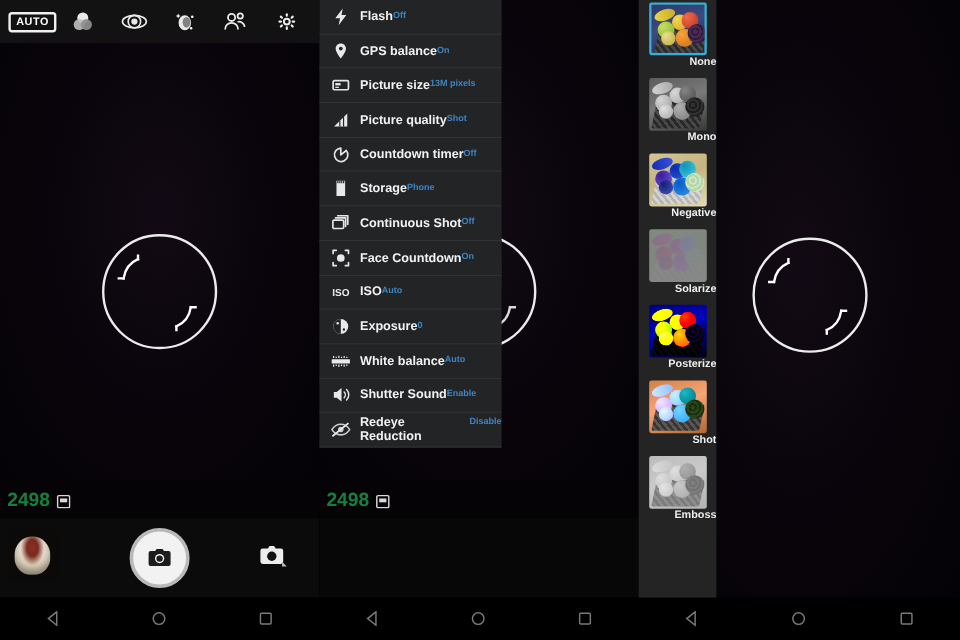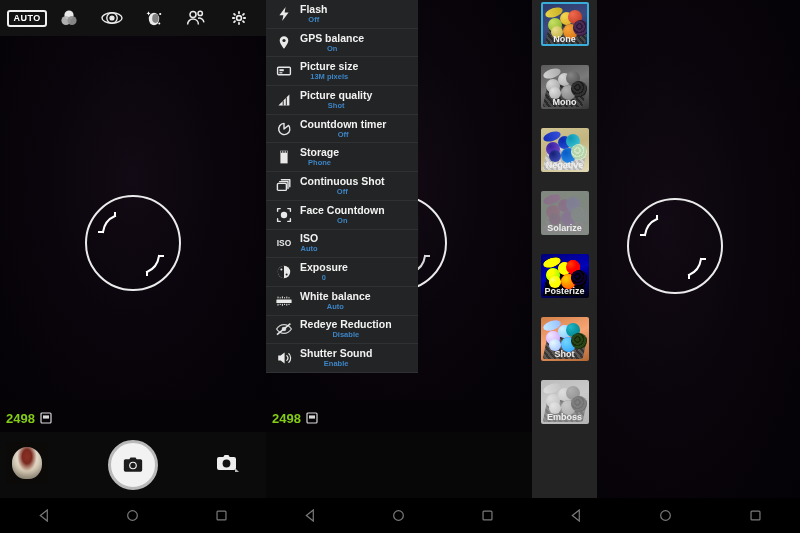--- a/index.html
+++ b/index.html
@@ -48,21 +48,21 @@
     border:2px solid rgba(255,255,255,0.92);
   }
   .focus-ring .br { position:absolute; width:28px; height:28px; }
   .focus-ring .br svg { width:100%; height:100%; }
 
   
   .count-row {
     position:absolute; left:0; right:0; top:408px; height:20px;
     display:flex; align-items:center; padding-left:6px; gap:5px;
   }
-  .count-row .count-txt { color:#84cc16; font-size:13px; font-weight:bold; }
+  .count-row .count-txt { color:#15803d; font-size:16px; font-weight:bold; }
   .count-row .sd-icon { width:12px; height:12px; }
 
   .shutter-bar {
     position:absolute; left:0; right:0; top:432px; height:66px;
     background:#0b0b0b;
   }
   .thumb {
     position:absolute; left:6px; top:10px; width:42px; height:42px;
     border-radius:3px; overflow:hidden;
     background:#0c0a09;
@@ -101,38 +101,38 @@
   }
   .menu-item {
     display:flex; align-items:center; height:28.7px;
     border-bottom:1px solid #303132;
     padding-left:5px;
   }
   .menu-item .mi-icon {
     width:26px; flex:0 0 26px; display:flex; align-items:center; justify-content:center;
     color:#e6e6e6;
   }
-  .menu-item .mi-text { display:flex; flex-direction:column; justify-content:center; padding-left:3px;}
+  .menu-item .mi-text { display:flex; flex-direction:row; justify-content:center; padding-left:3px;}
   .menu-item .mi-label { color:#f2f2f2; font-size:10.5px; font-weight:bold; line-height:12px; }
   .menu-item .mi-value { color:#3d85c6; font-size:7.5px; font-weight:bold; line-height:10px;text-align:center; }
 
   
   .filter-strip {
     position:absolute; left:0px; top:0; width:65px; bottom:0;
     background:#242424;
     z-index:5; overflow:hidden;
   }
   .filter-item { position:relative; width:65px; height:63px; }
   .filter-thumb {
     position:absolute; left:9px; top:2px; width:48px; height:44px;
     border-radius:2px; overflow:hidden;
   }
   .filter-item.selected .filter-thumb { border:2px solid #3aaed8; }
   .filter-label {
-    position:absolute; left:0; right:0; top:34px; text-align:center;
+    position:absolute; left:0; right:0; top:46px; text-align:right;
     color:#efefef; font-size:9px; font-weight:bold;
   }
   
   .fruit { position:absolute; inset:0; }
   .fruit .b1,.fruit .b2,.fruit .b3,.fruit .b4,.fruit .b5 { position:absolute; border-radius:50%; }
   .fruit .crate {
     position:absolute; left:4px; top:20px; width:40px; height:22px;
     background:repeating-linear-gradient(45deg,#2a2a2a 0 2px,#4a4a4a 2px 4px);
     transform:skewX(-12deg); border-radius:2px; opacity:.95;
   }
@@ -421,41 +421,41 @@
               <path d="M3 4.4V2.6M5.2 4.4V3.2M7.4 4.4V2.4M9.6 4.4V3.2M11.8 4.4V2.6M14 4.4V3.2M3 9.8v1.8M5.2 9.8v1.2M7.4 9.8v2M9.6 9.8v1.2M11.8 9.8v1.8M14 9.8v1.2" stroke="#e9e9e9" stroke-width="1"></path>
             </svg>
           </span>
           <span class="mi-text">
             <span class="mi-label">White balance</span>
             <span class="mi-value">Auto</span>
           </span>
         </div>
         <div class="menu-item">
           <span class="mi-icon">
+            <svg width="16" height="16" viewBox="0 0 16 16">
+              <path d="M8.6 2.4 L4.6 5.6 H2.2 v4.8 h2.4 l4 3.2 z" fill="#e9e9e9"></path>
+              <path d="M10.8 5.6a3.4 3.4 0 0 1 0 4.8M12.8 3.6a6.2 6.2 0 0 1 0 8.8" fill="none" stroke="#e9e9e9" stroke-width="1.2" stroke-linecap="round"></path>
+            </svg>
+          </span>
+          <span class="mi-text">
+            <span class="mi-label">Shutter Sound</span>
+            <span class="mi-value">Enable</span>
+          </span>
+        </div>
+        <div class="menu-item">
+          <span class="mi-icon">
             <svg width="18" height="14" viewBox="0 0 18 14">
               <path d="M1.6 7S4.4 2.6 9 2.6 16.4 7 16.4 7 13.6 11.4 9 11.4 1.6 7 1.6 7z" fill="none" stroke="#cfcfcf" stroke-width="1.3"></path>
               <circle cx="9" cy="7" r="2.3" fill="#cfcfcf"></circle>
               <path d="M2 12.6 L15.4 1.6" stroke="#e9e9e9" stroke-width="1.5"></path>
             </svg>
           </span>
           <span class="mi-text">
             <span class="mi-label">Redeye Reduction</span>
             <span class="mi-value">Disable</span>
-          </span>
-        </div>
-        <div class="menu-item">
-          <span class="mi-icon">
-            <svg width="16" height="16" viewBox="0 0 16 16">
-              <path d="M8.6 2.4 L4.6 5.6 H2.2 v4.8 h2.4 l4 3.2 z" fill="#e9e9e9"></path>
-              <path d="M10.8 5.6a3.4 3.4 0 0 1 0 4.8M12.8 3.6a6.2 6.2 0 0 1 0 8.8" fill="none" stroke="#e9e9e9" stroke-width="1.2" stroke-linecap="round"></path>
-            </svg>
-          </span>
-          <span class="mi-text">
-            <span class="mi-label">Shutter Sound</span>
-            <span class="mi-value">Enable</span>
           </span>
         </div>
       </div>
   </div>
 
   <div class="count-row">
     <span class="count-txt">2498</span>
     <svg class="sd-icon" viewBox="0 0 12 12">
       <rect x="1" y="1" width="10" height="10" rx="1" fill="none" stroke="#d8d8d8" stroke-width="1.2"></rect>
       <rect x="3" y="3.4" width="6" height="3.2" fill="#d8d8d8"></rect>

